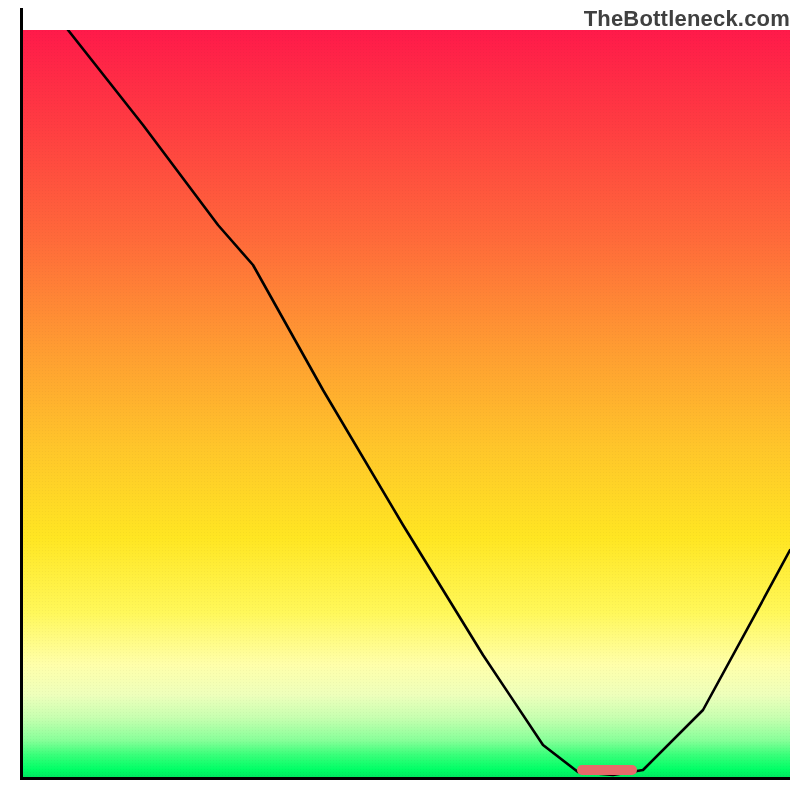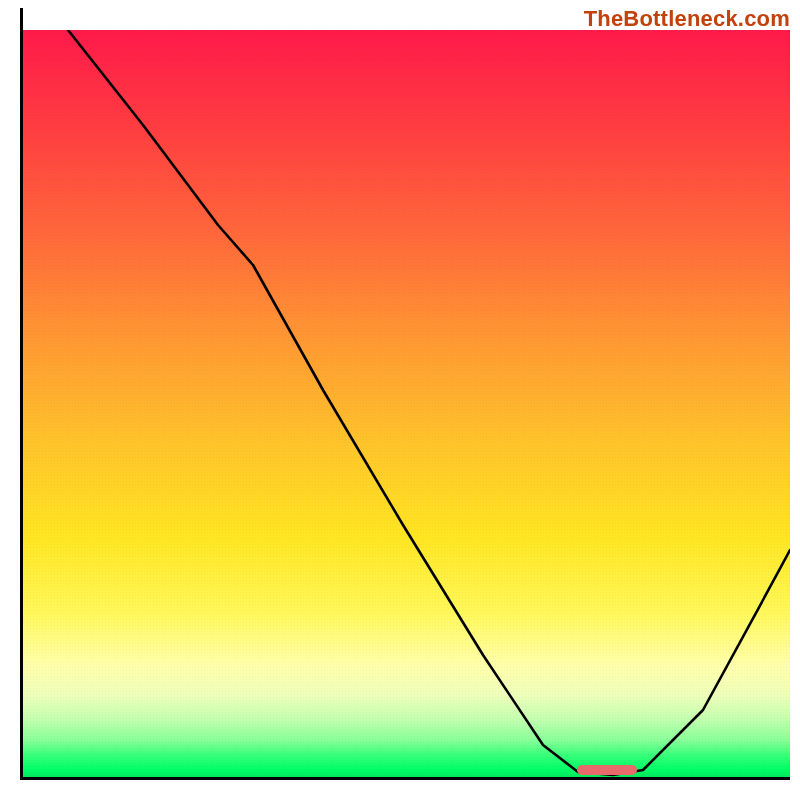--- a/index.html
+++ b/index.html
@@ -77,21 +77,21 @@
     background: #e86a6a;
     bottom: 2px;
   }
   .watermark {
     position: absolute;
     top: 6px;
     right: 10px;
     font-family: Arial, Helvetica, sans-serif;
     font-size: 22px;
     font-weight: bold;
-    color: #c2410c;
+    color: #404040;
     letter-spacing: 0.2px;
     user-select: none;
   }
   svg.line {
     position: absolute;
     inset: 0;
   }
 </style>
 </head>
 <body>

